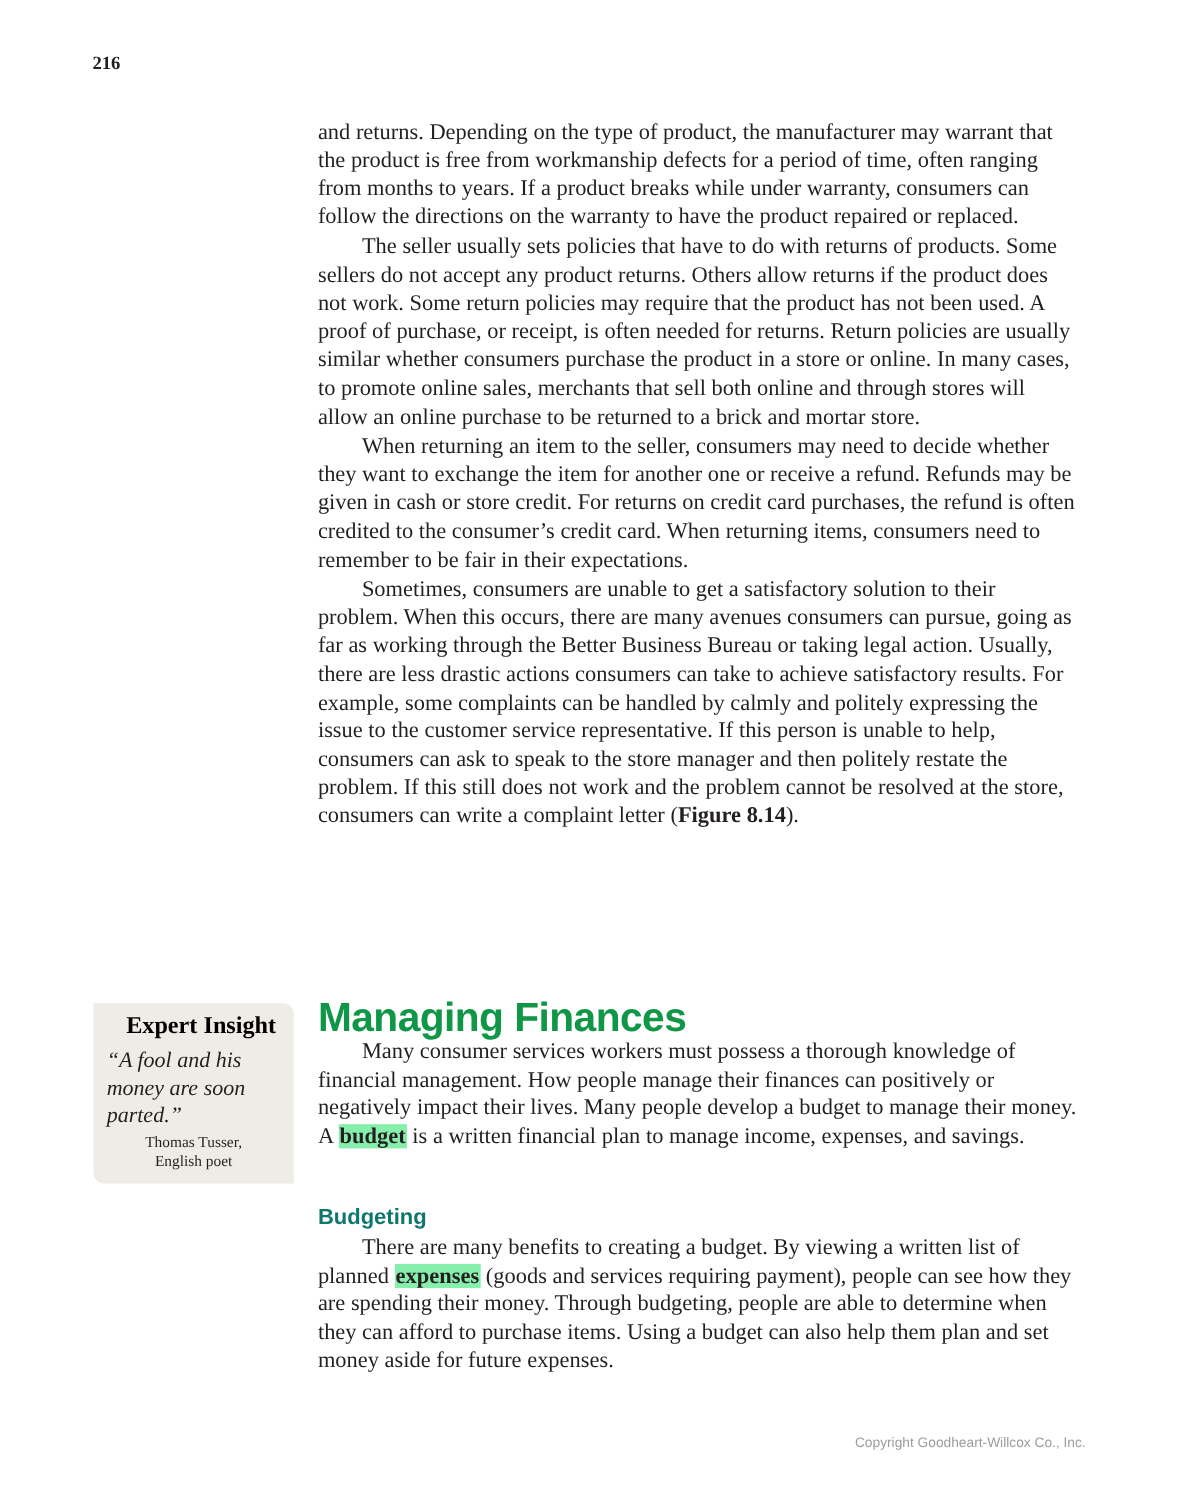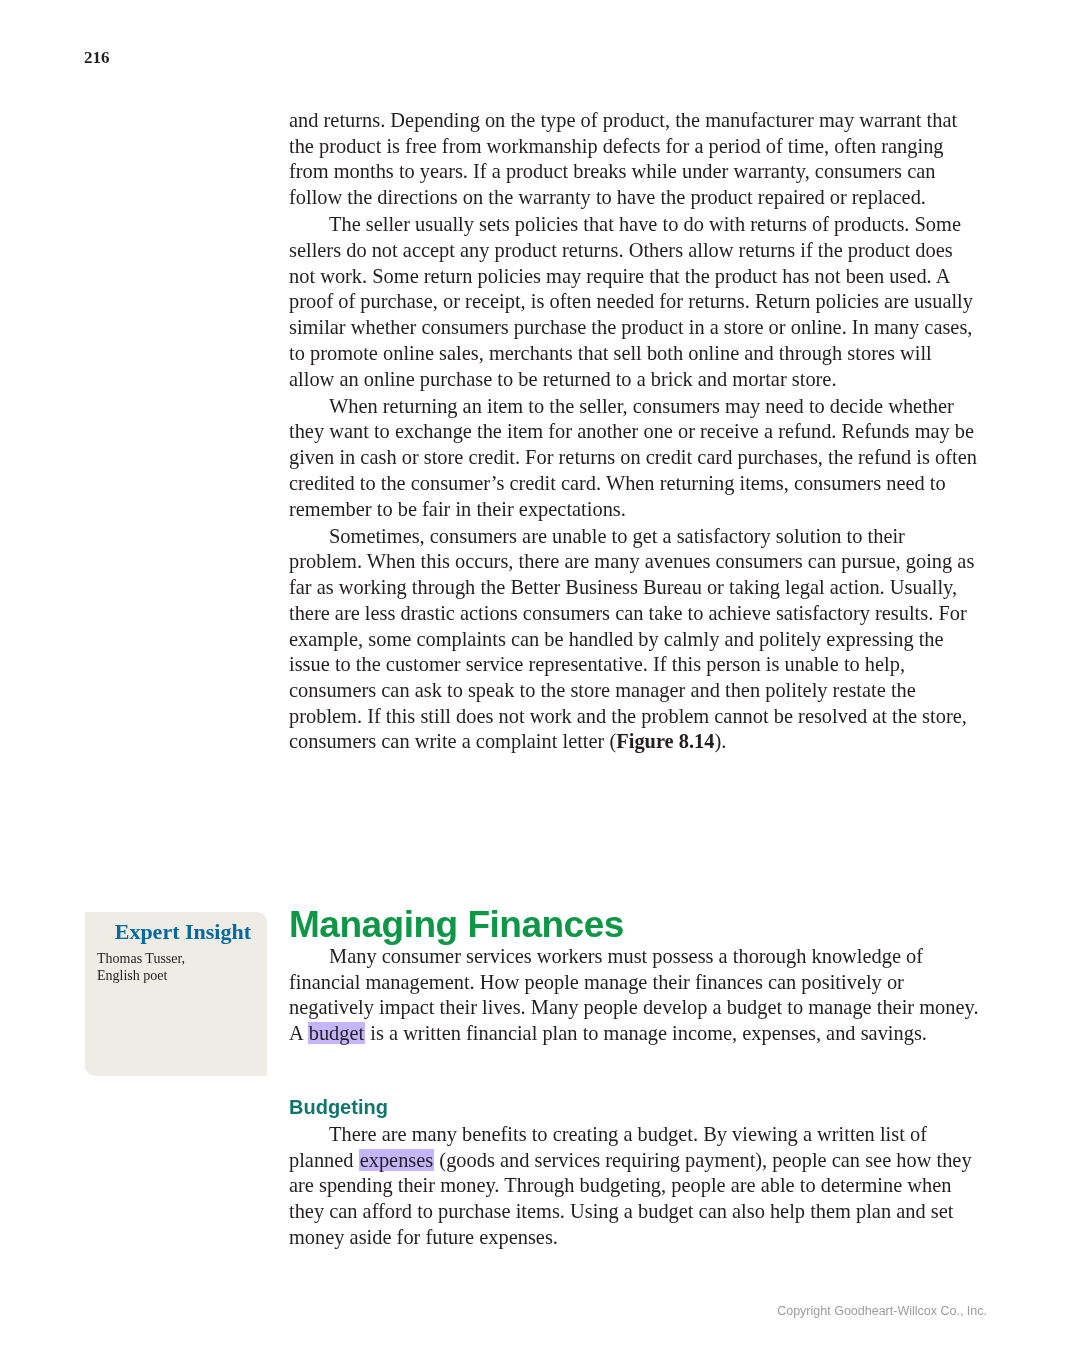--- a/index.html
+++ b/index.html
@@ -11,21 +11,21 @@
   .header { position: absolute; top: 48px; left: 84px; right: 118px; height: 24px; }
   .page-number { position: absolute; left: 0; top: 0; font-weight: bold; font-size: 17px; }
   .running-head { position: absolute; right: 0; top: 0; font-size: 18.5px; }
   .running-head .unit { font-style: italic; margin-right: 14px; }
 
   .main { position: absolute; left: 289px; width: 690px; top: 108px; font-size: 20.4px; line-height: 25.7px; }
   .main p { margin: 0; }
   .main p.indent { text-indent: 40px; }
   .main p + p { margin-top: 1.5px; }
   .main b { font-weight: bold; }
-  .hl { background: #c4b5fd; font-weight: normal; padding: 0 1px; }
+  .hl { background: #86efac; font-weight: bold; padding: 0 1px; }
 
   .h-managing {
     position: absolute; left: 289px; top: 904px;
     font-family: "Liberation Sans", "DejaVu Sans", sans-serif;
     font-size: 37px; font-weight: bold; color: #0f9647; letter-spacing: -0.5px;
   }
   .section2 { position: absolute; left: 289px; width: 690px; top: 944px; font-size: 20.4px; line-height: 25.7px; }
   .section2 p { margin: 0; text-indent: 40px; }
 
   .h-budgeting {
@@ -34,23 +34,23 @@
     font-size: 20px; font-weight: bold; color: #0f766e;
   }
   .section3 { position: absolute; left: 289px; width: 690px; top: 1122px; font-size: 20.4px; line-height: 25.7px; }
   .section3 p { margin: 0; text-indent: 40px; }
 
   .insight {
     position: absolute; left: 85px; top: 912px; width: 182px; height: 164px;
     background: #efebe5; border-radius: 0 10px 0 10px; box-sizing: border-box;
     padding: 6px 12px 0 12px;
   }
-  .insight-title { color: #0369a1; font-weight: bold; font-size: 22px; text-align: right; padding-right: 4px; line-height: 28px; }
+  .insight-title { color: #000000; font-weight: bold; font-size: 22px; text-align: right; padding-right: 4px; line-height: 28px; }
   .insight-quote { font-style: italic; font-size: 20px; line-height: 25px; margin-top: 6px; }
-  .insight-attr { text-align: left; font-size: 14px; line-height: 17px; margin-top: 4px; }
+  .insight-attr { text-align: center; font-size: 14px; line-height: 17px; margin-top: 4px; }
 
   .copyright {
     position: absolute; right: 101px; top: 1304px;
     font-family: "Liberation Sans", "DejaVu Sans", sans-serif; font-size: 12.5px; color: #9d9d9d;
   }
 </style>
 </head>
 <body>
 
 <div class="header">
@@ -59,20 +59,21 @@
 
 <div class="main">
   <p>and returns. Depending on the type of product, the manufacturer may warrant that the product is free from workmanship defects for a period of time, often ranging from months to years. If a product breaks while under warranty, consumers can follow the directions on the warranty to have the product repaired or replaced.</p>
   <p class="indent">The seller usually sets policies that have to do with returns of products. Some sellers do not accept any product returns. Others allow returns if the product does not work. Some return policies may require that the product has not been used. A proof of purchase, or receipt, is often needed for returns. Return policies are usually similar whether consumers purchase the product in a store or online. In many cases, to promote online sales, merchants that sell both online and through stores will allow an online purchase to be returned to a brick and mortar store.</p>
   <p class="indent">When returning an item to the seller, consumers may need to decide whether they want to exchange the item for another one or receive a refund. Refunds may be given in cash or store credit. For returns on credit card purchases, the refund is often credited to the consumer’s credit card. When returning items, consumers need to remember to be fair in their expectations.</p>
   <p class="indent"><span>Sometimes, consumers are unable to get a satisfactory solution to their problem. When this occurs, there are many avenues consumers can pursue, going as far as working through the Better Business Bureau or taking legal action. Usually, there are less drastic actions consumers can take to achieve satisfactory results. For example, some complaints can be handled by calmly and politely expressing the issue to the customer service representative. If this person is unable to help, consumers can ask to speak to the store manager and then politely restate the problem. If this still does not work and the problem cannot be resolved at the store, consumers can write a complaint letter (</span><b>Figure 8.14</b><span>).</span></p>
 </div>
 
 <aside class="insight">
   <div class="insight-title">Expert Insight</div>
+  <div class="insight-quote">“A fool and his money are soon parted.”</div>
   <div class="insight-attr">
     <div>Thomas Tusser,</div>
     <div>English poet</div>
   </div>
 </aside>
 
 <h2 class="h-managing" style="margin:0">Managing Finances</h2>
 <div class="section2">
   <p><span>Many consumer services workers must possess a thorough knowledge of financial management. How people manage their finances can positively or negatively impact their lives. Many people develop a budget to manage their money. A </span><span class="hl">budget</span><span> is a written financial plan to manage income, expenses, and savings.</span></p>
 </div>

